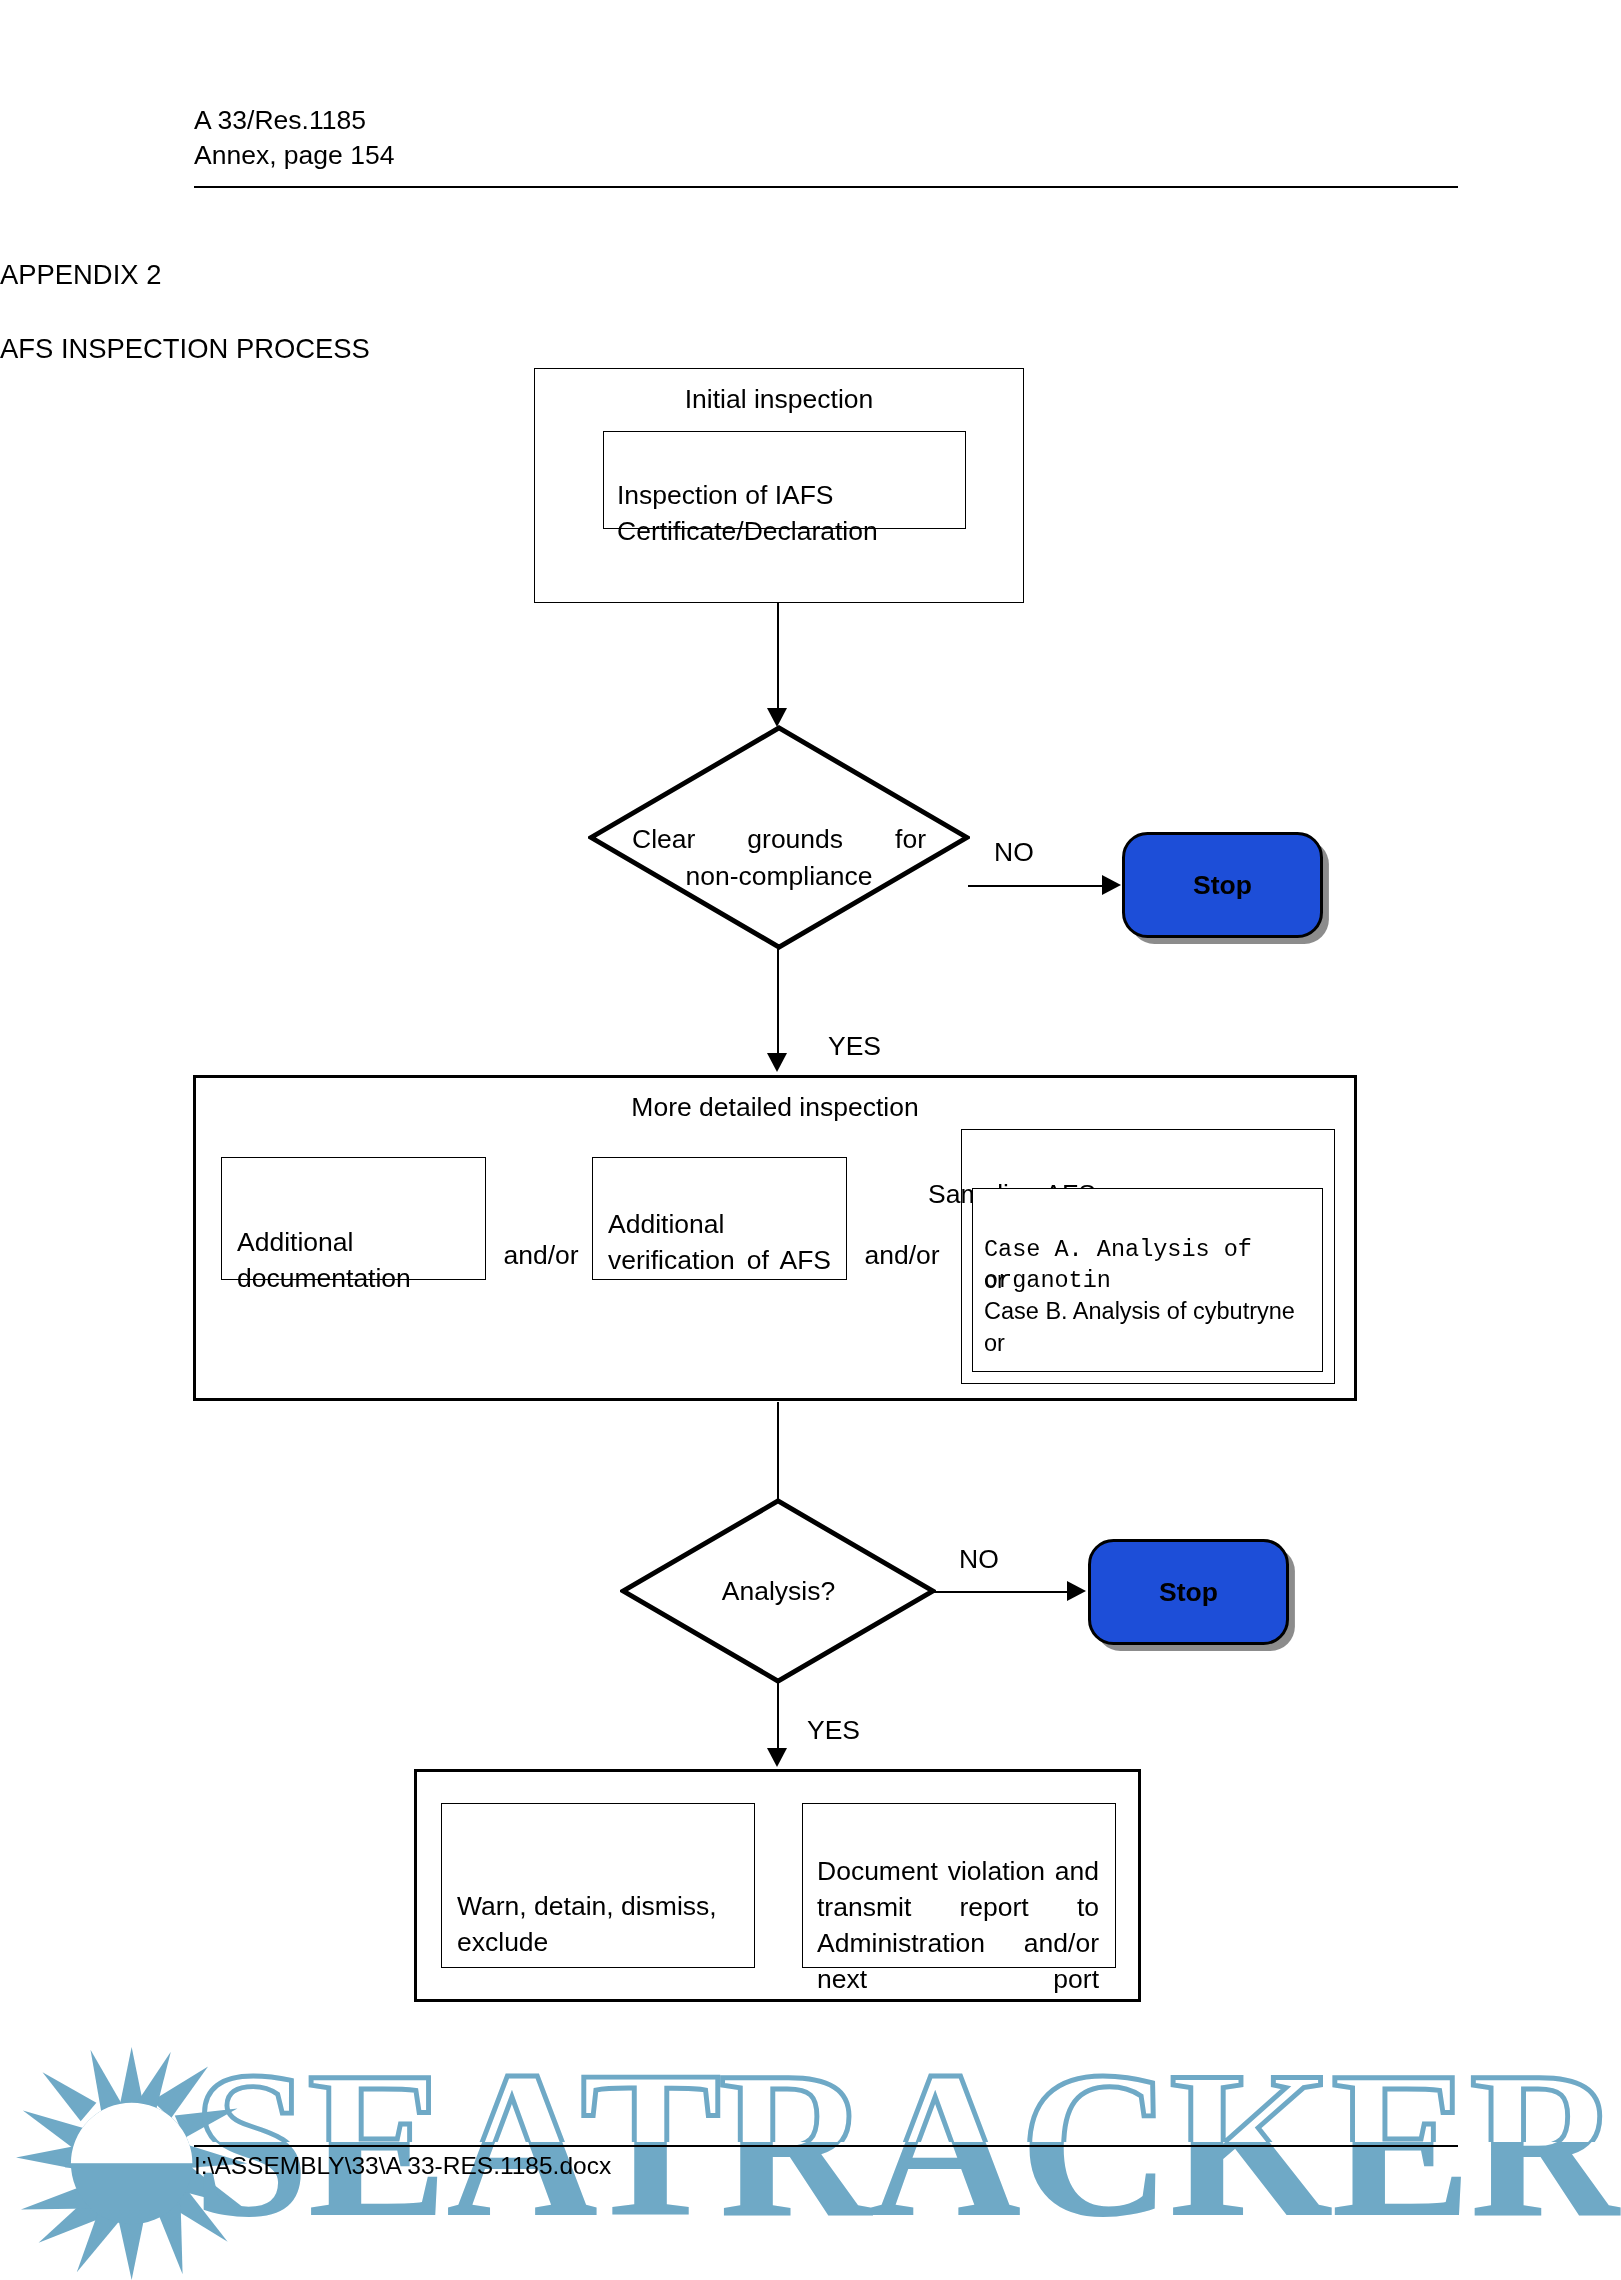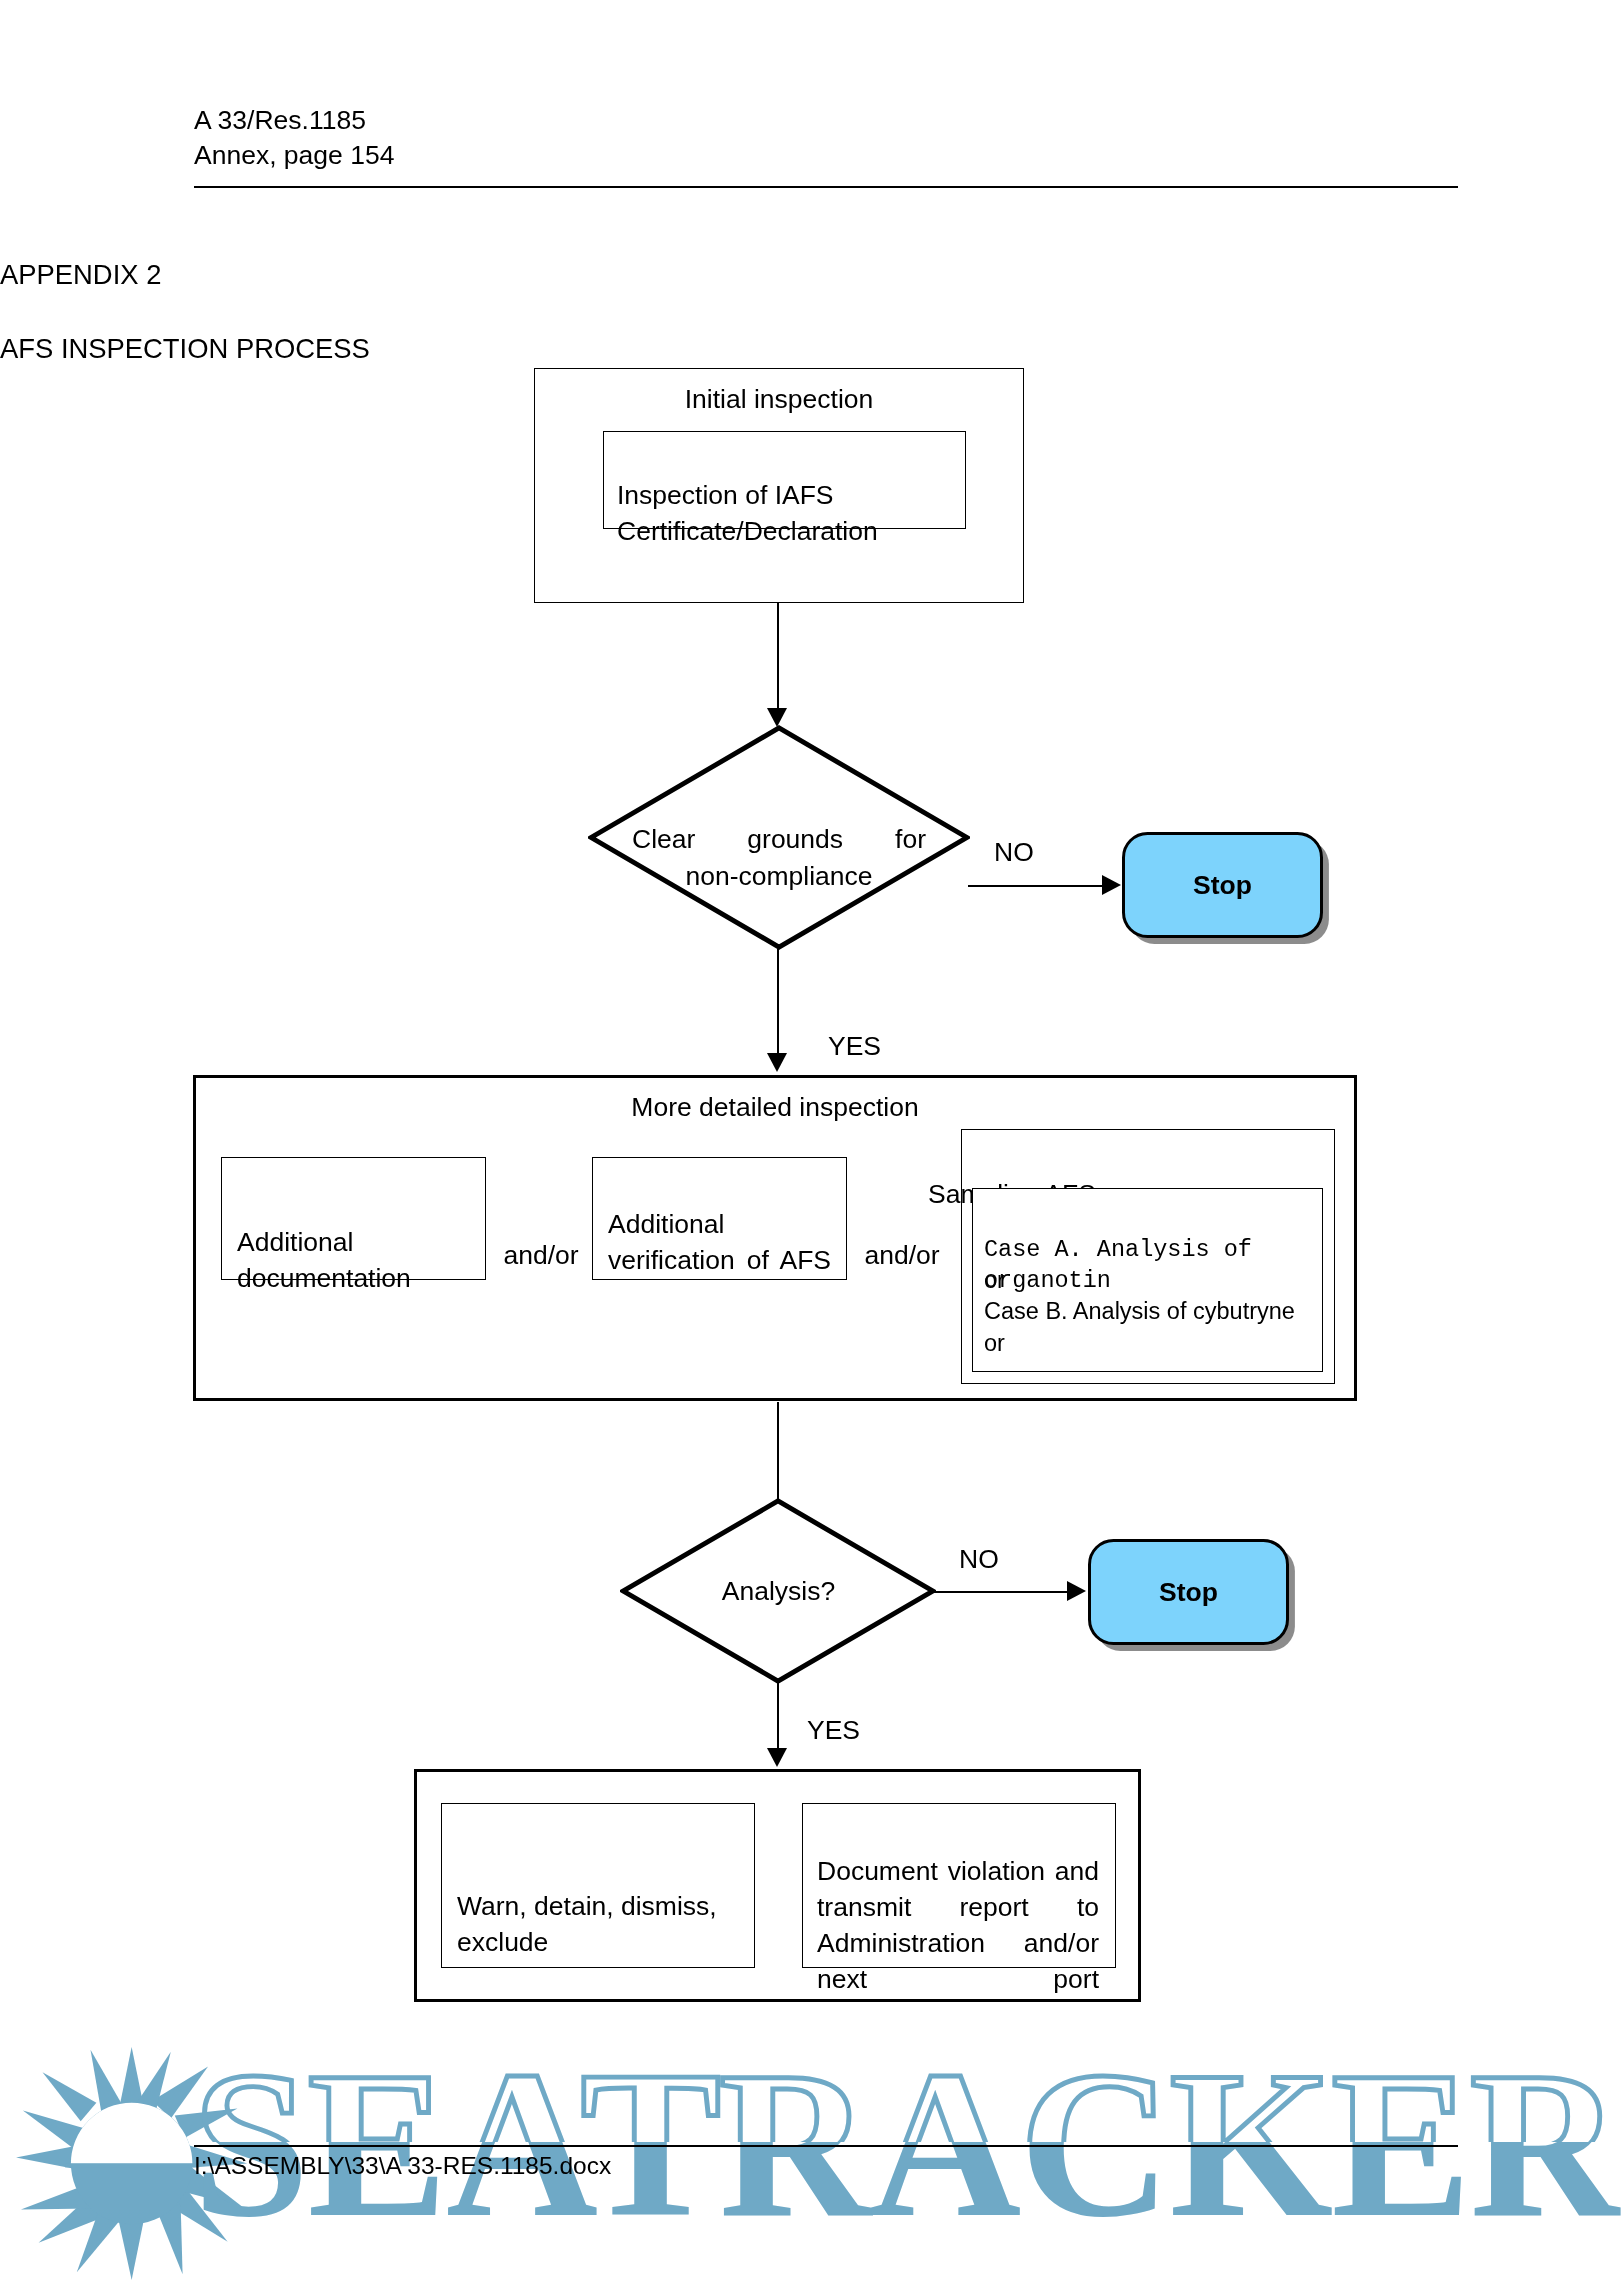--- a/index.html
+++ b/index.html
@@ -86,21 +86,21 @@
     position: absolute;
     box-sizing: border-box;
     font-size: 26.5px;
     line-height: 36px;
   }
 
   
   .stop-box {
     position: absolute;
     box-sizing: border-box;
-    background: #7dd3fc;
+    background: #1d4ed8;
     border: 3.3px solid #000;
     border-radius: 25.5px;
     font-size: 26.5px;
     font-weight: bold;
     display: flex;
     align-items: center;
     justify-content: center;
     box-shadow: 6.9px 6.9px 0 -1px rgba(0,0,0,0.45);
   }
 

